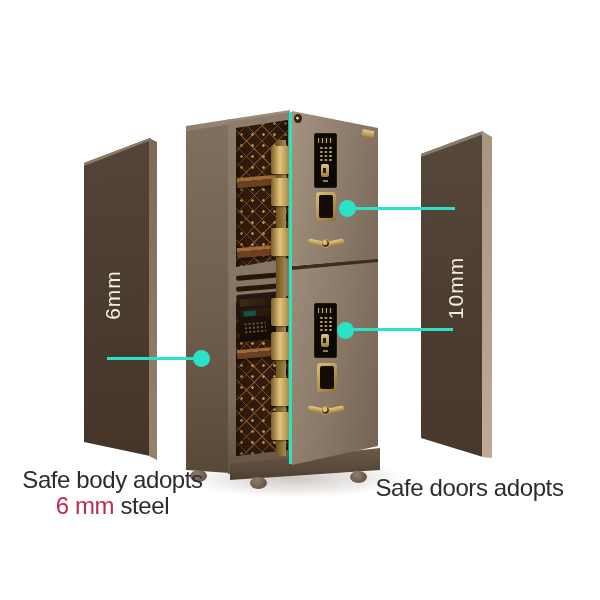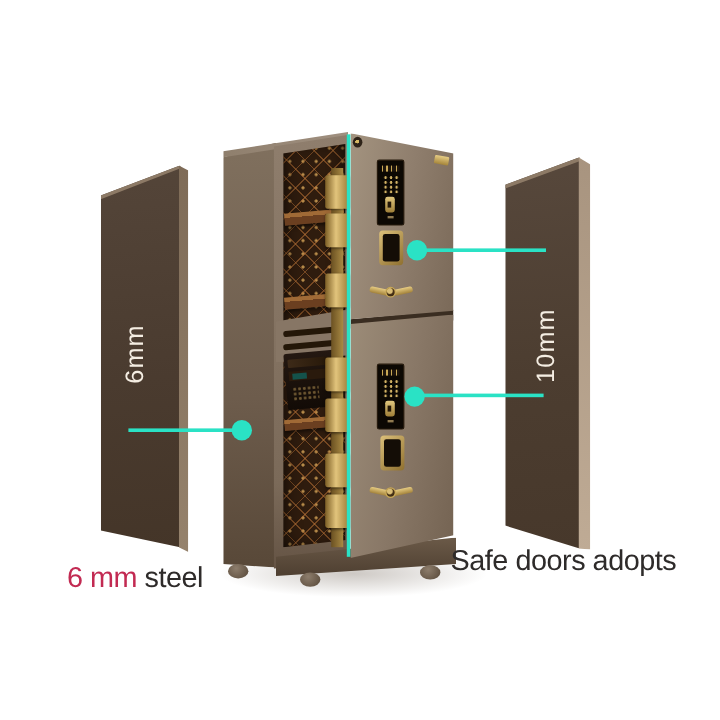--- a/index.html
+++ b/index.html
@@ -133,21 +133,21 @@
   .ln-ld{left:345px;top:328px;width:108px;}
   .ann-dot{width:17px;height:17px;border-radius:50%;background:var(--accent);}
   .dot-body{left:193px;top:350px;}
   .dot-ud{left:339px;top:200px;}
   .dot-ld{left:337px;top:322px;}
 
   
   .caption{width:195px;text-align:center;color:var(--caption-dark);
     font-size:24px;line-height:24px;letter-spacing:-0.4px;}
   .cap-left{left:15px;top:468px;}
-  .cap-right{left:372px;top:456px;}
+  .cap-right{left:372px;top:476px;}
   .caption .line2{margin-top:2px;}
   .cap-value{color:var(--steel-red);}
 </style>
 </head>
 <body>
 
 <div id="canvas">
 
   <div class="abs shadow"></div>
 
@@ -238,20 +238,21 @@
   <div class="abs rp-label">10mm</div>
 
   <div class="abs ann-line ln-body"></div>
   <div class="abs ann-dot dot-body"></div>
   <div class="abs ann-line ln-ud"></div>
   <div class="abs ann-dot dot-ud"></div>
   <div class="abs ann-line ln-ld"></div>
   <div class="abs ann-dot dot-ld"></div>
 
   <div class="abs caption cap-left">
+    <div class="line1">Safe body adopts</div>
     <div class="line2">
       <span class="cap-value">6 mm</span><span> steel</span>
     </div>
   </div>
   <div class="abs caption cap-right">
     <div class="line1">Safe doors adopts</div>
   </div>
 
 </div>
 

